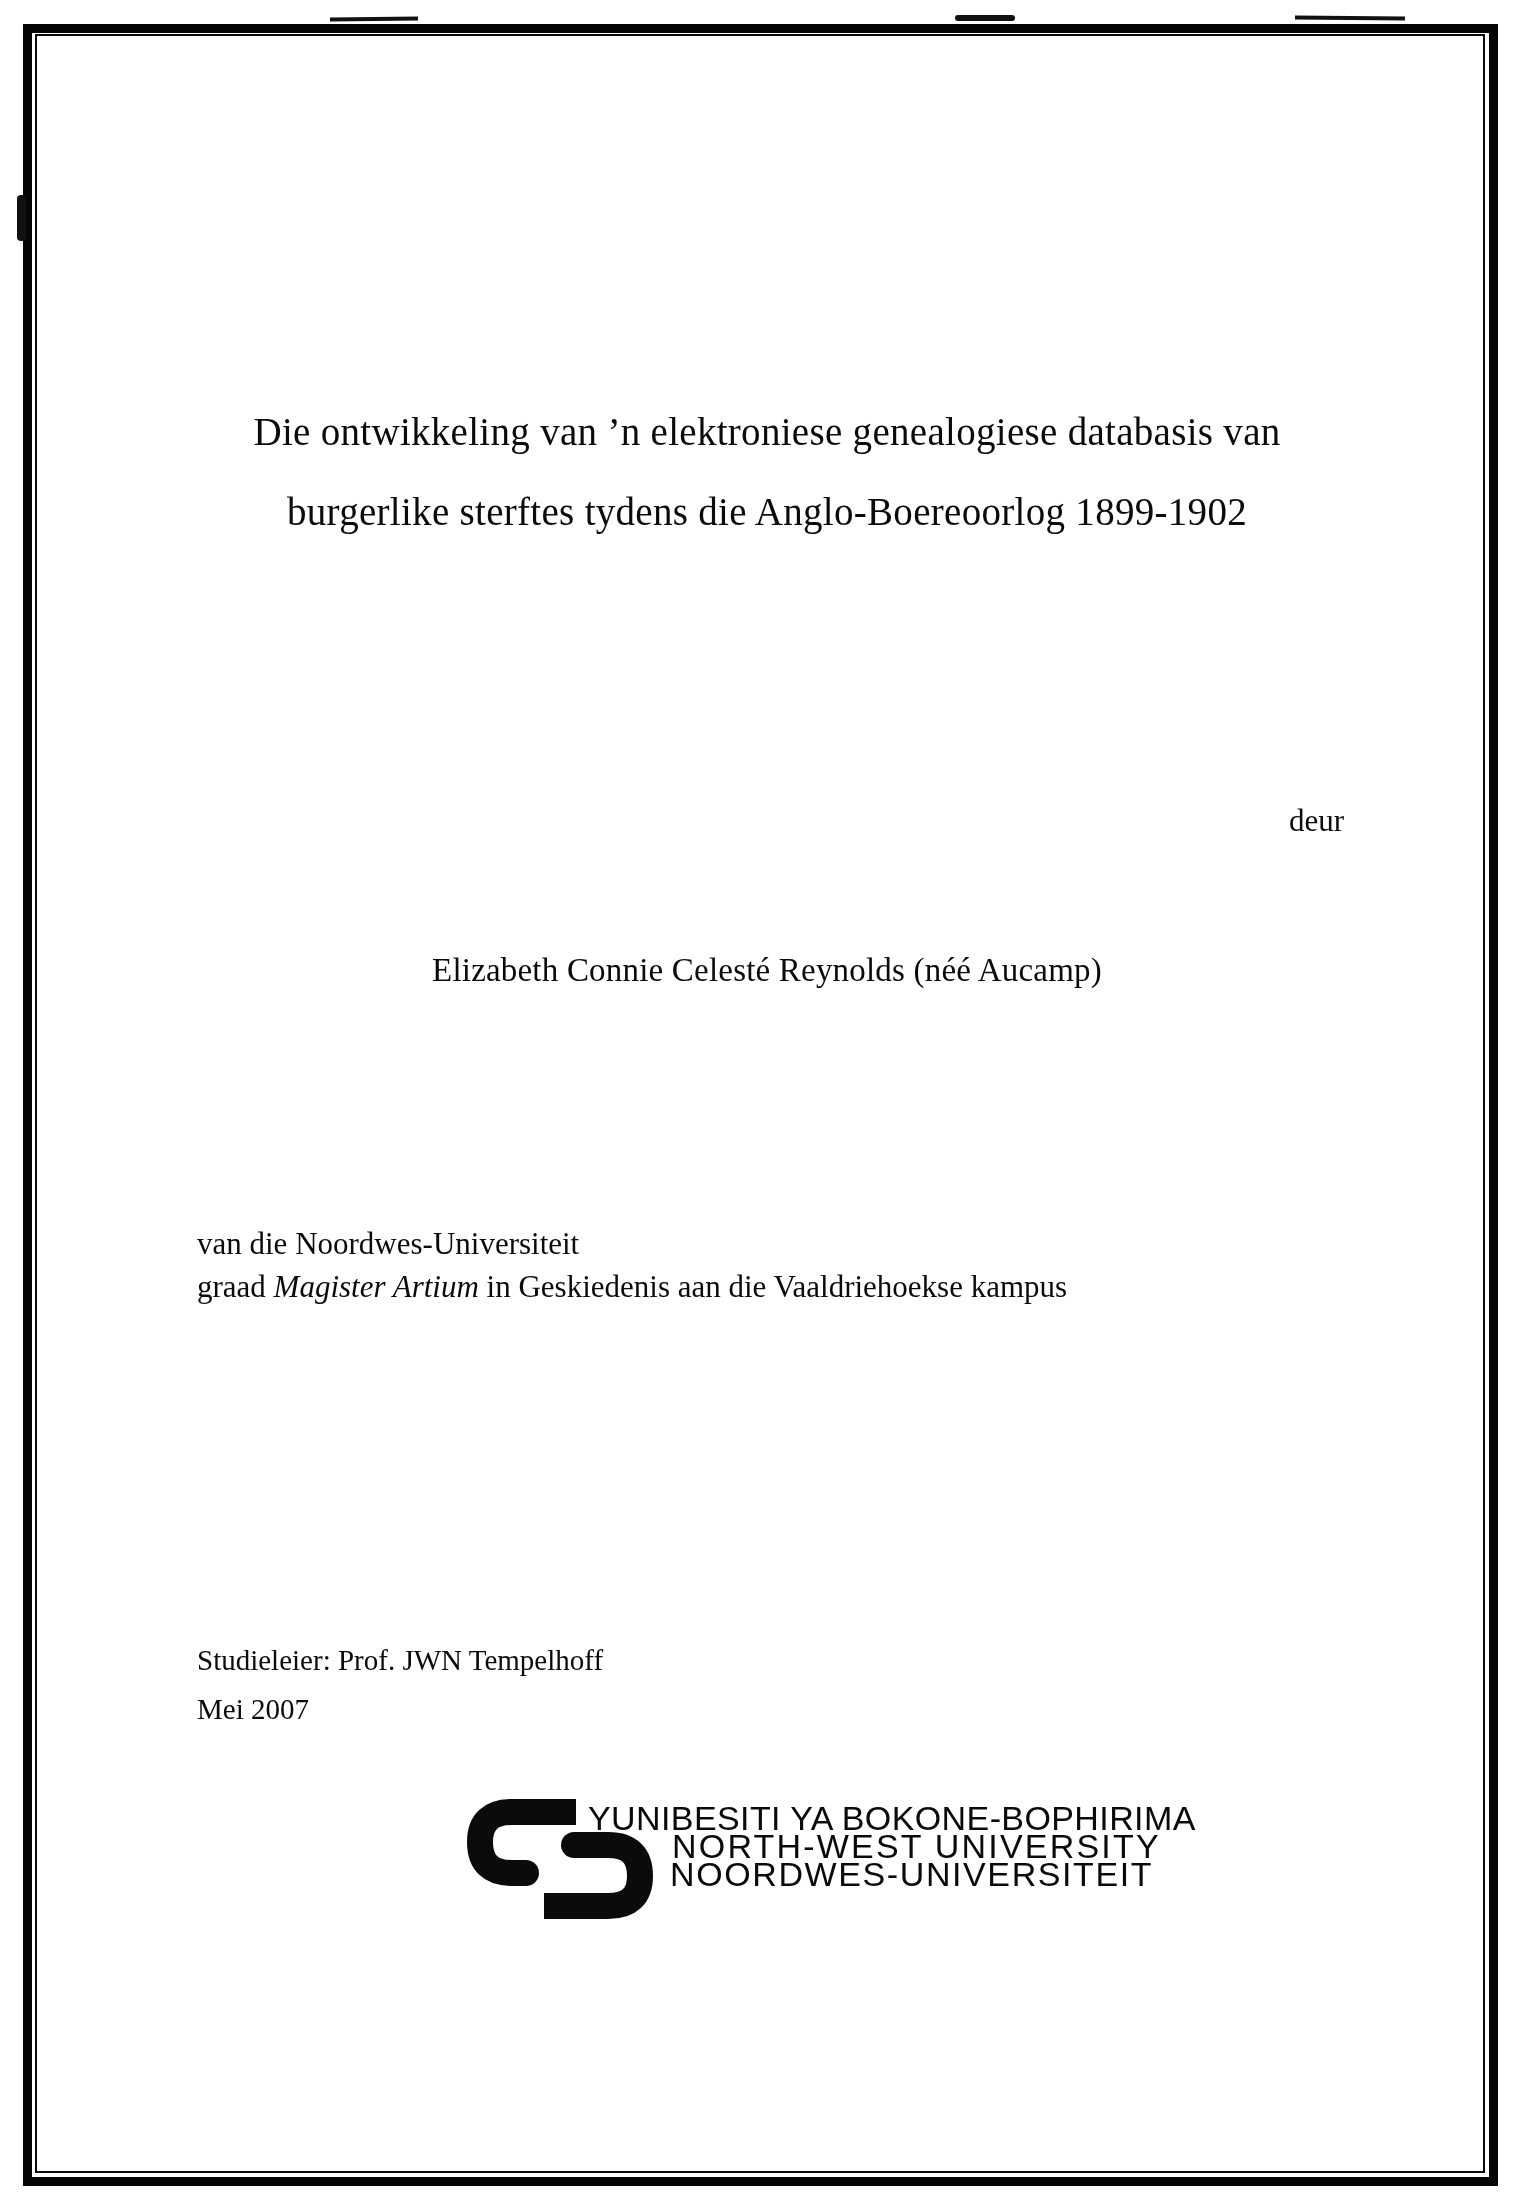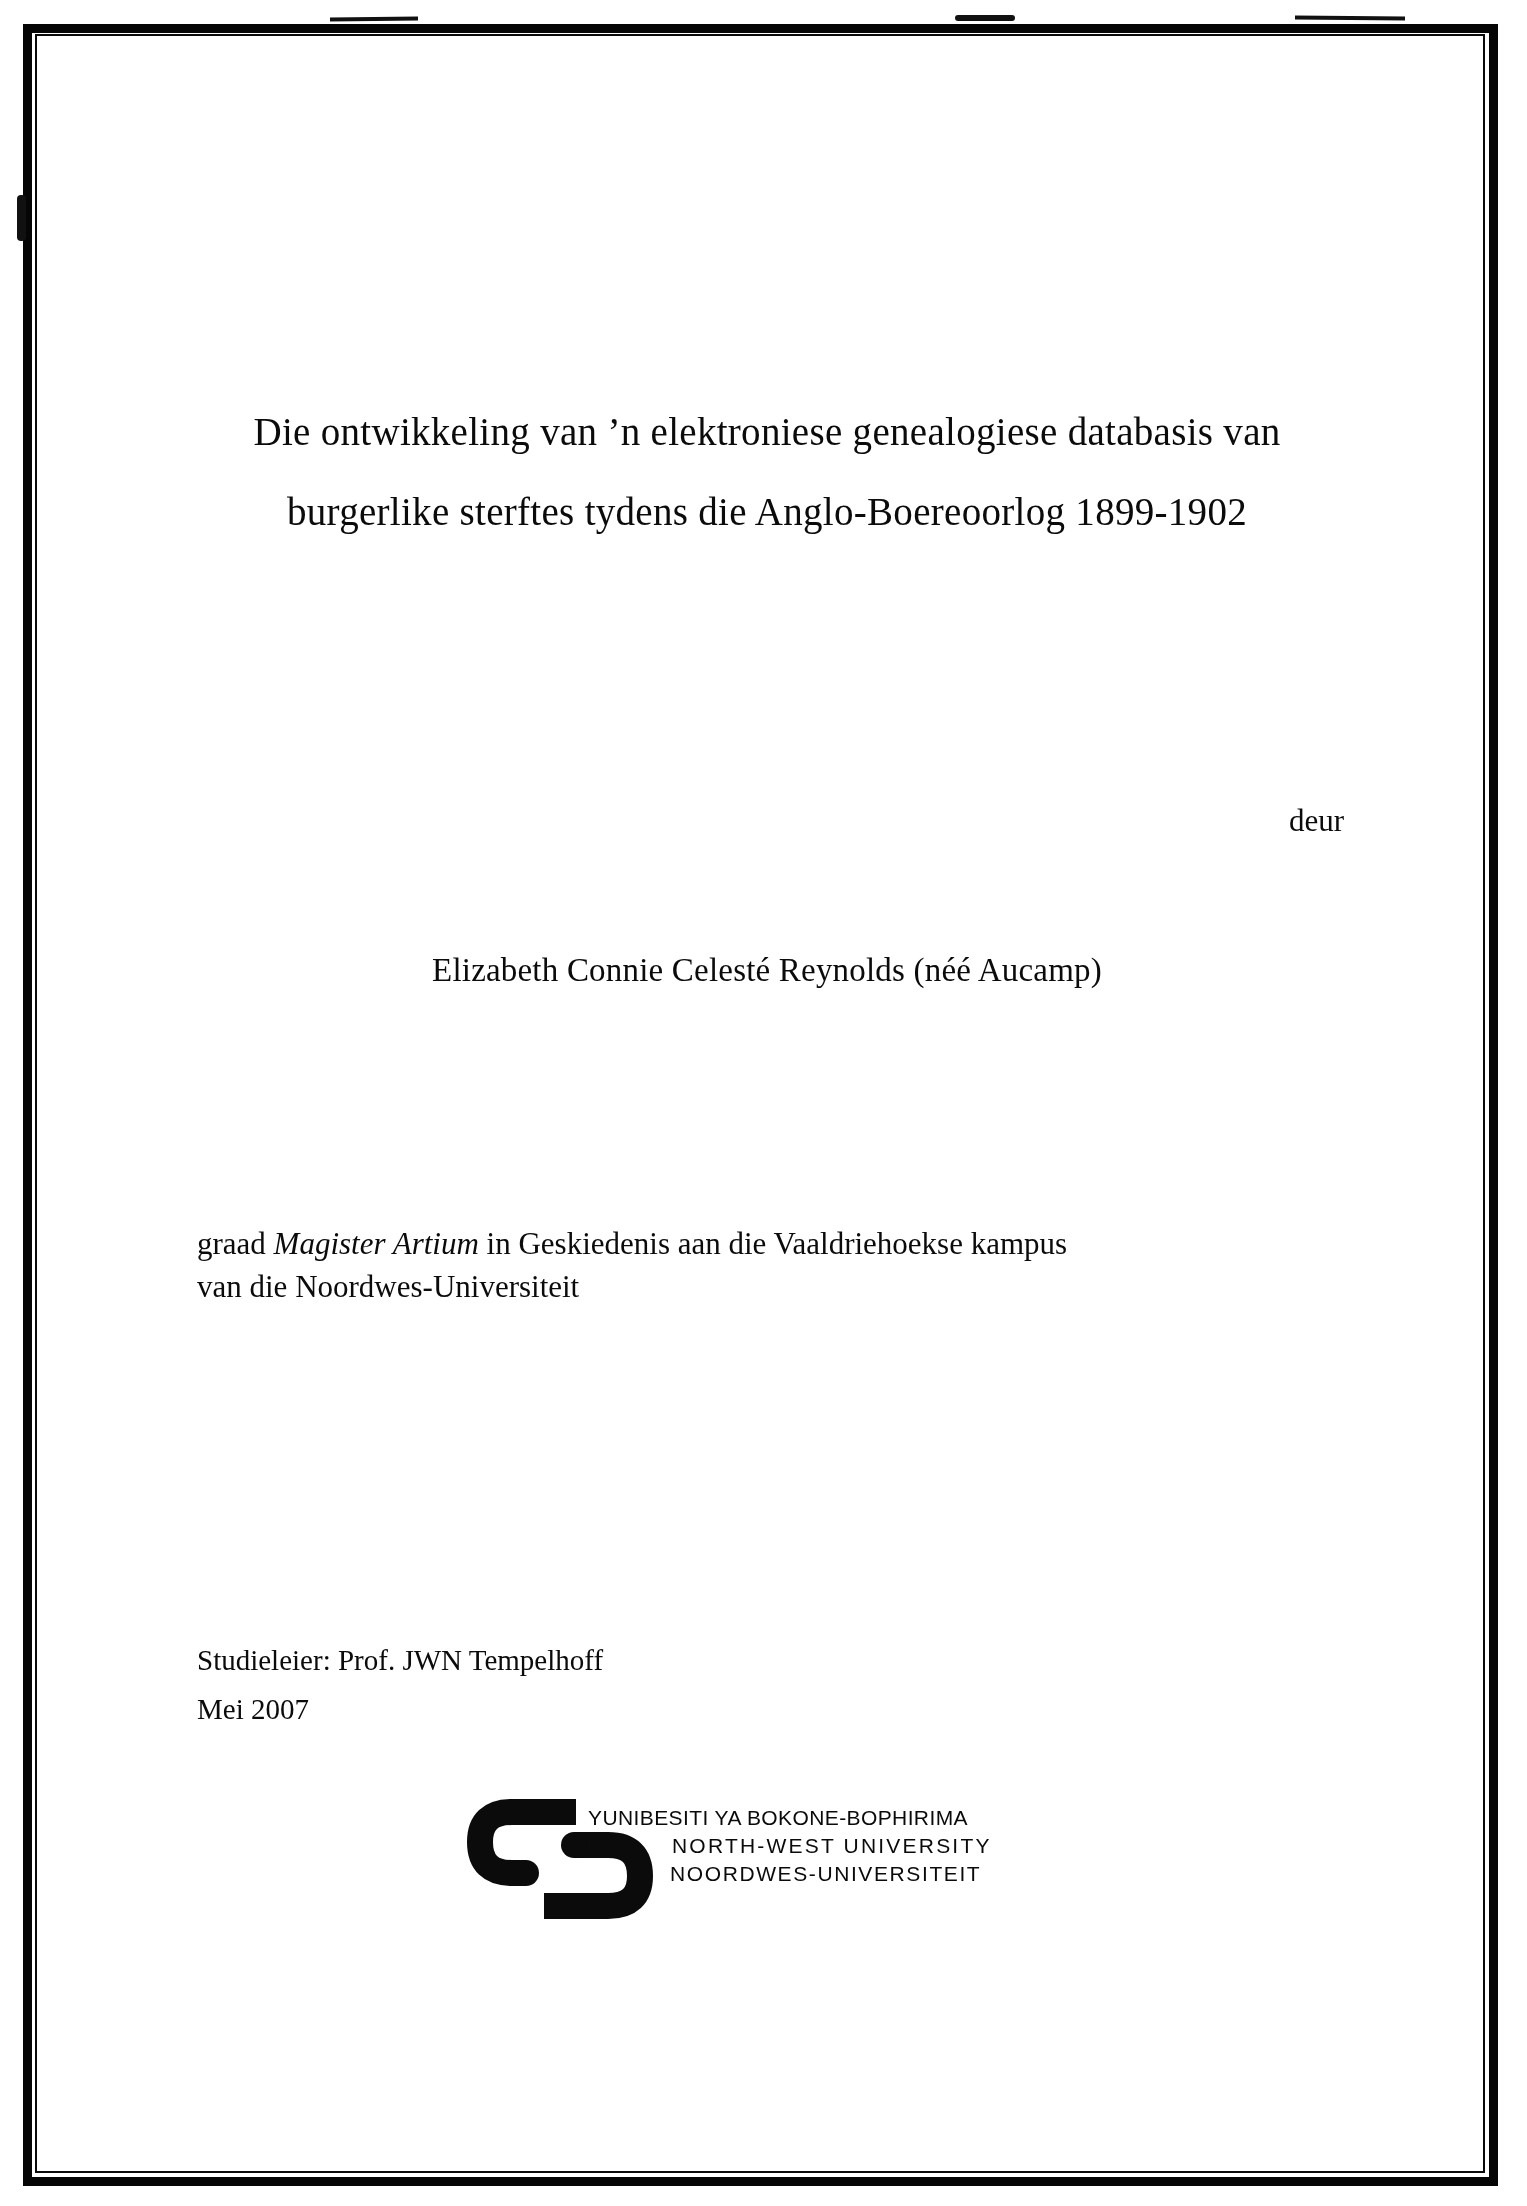--- a/index.html
+++ b/index.html
@@ -84,21 +84,21 @@
 
   .logo { position: absolute; left: 0; top: 0; }
   .logo-mark {
     position: absolute;
     left: 462px; top: 1797px;
   }
   .logo-text {
     position: absolute;
     left: 588px; top: 1804px;
     font-family: "Liberation Sans", "DejaVu Sans", sans-serif;
-    font-size: 21px;
+    font-size: 34px;
     line-height: 28px;
     color: #0a0a0a;
     white-space: nowrap;
   }
   .logo-text .lt1 { letter-spacing: 0.4px; }
   .logo-text .lt2 { margin-left: 84px; letter-spacing: 2.2px; }
   .logo-text .lt3 { margin-left: 82px; letter-spacing: 1.6px; }
 </style>
 </head>
 <body>
@@ -116,22 +116,22 @@
   <h1 class="title">
     <span class="tl">Die ontwikkeling van ’n elektroniese genealogiese databasis van</span>
     <span class="tl">burgerlike sterftes tydens die Anglo-Boereoorlog 1899-1902</span>
   </h1>
 
   <div class="byline">deur</div>
 
   <div class="author">Elizabeth Connie Celesté Reynolds (néé Aucamp)</div>
 
   <div class="submission">
+    <div>van die Noordwes-Universiteit</div>
     <div><span>graad </span><i>Magister Artium</i><span> in Geskiedenis aan die Vaaldriehoekse kampus</span></div>
-    <div>van die Noordwes-Universiteit</div>
   </div>
 
   <div class="supervisor-block">
     <div>Studieleier: Prof. JWN Tempelhoff</div>
     <div>Mei 2007</div>
   </div>
 
   <div class="logo">
     <svg class="logo-mark" width="196" height="126" viewBox="0 0 196 126" xmlns="http://www.w3.org/2000/svg">
       <path d="M114 15 H50 Q18 15 18 45 Q18 76 50 76 H64" fill="none" stroke="#0b0b0b" stroke-width="26"></path>

